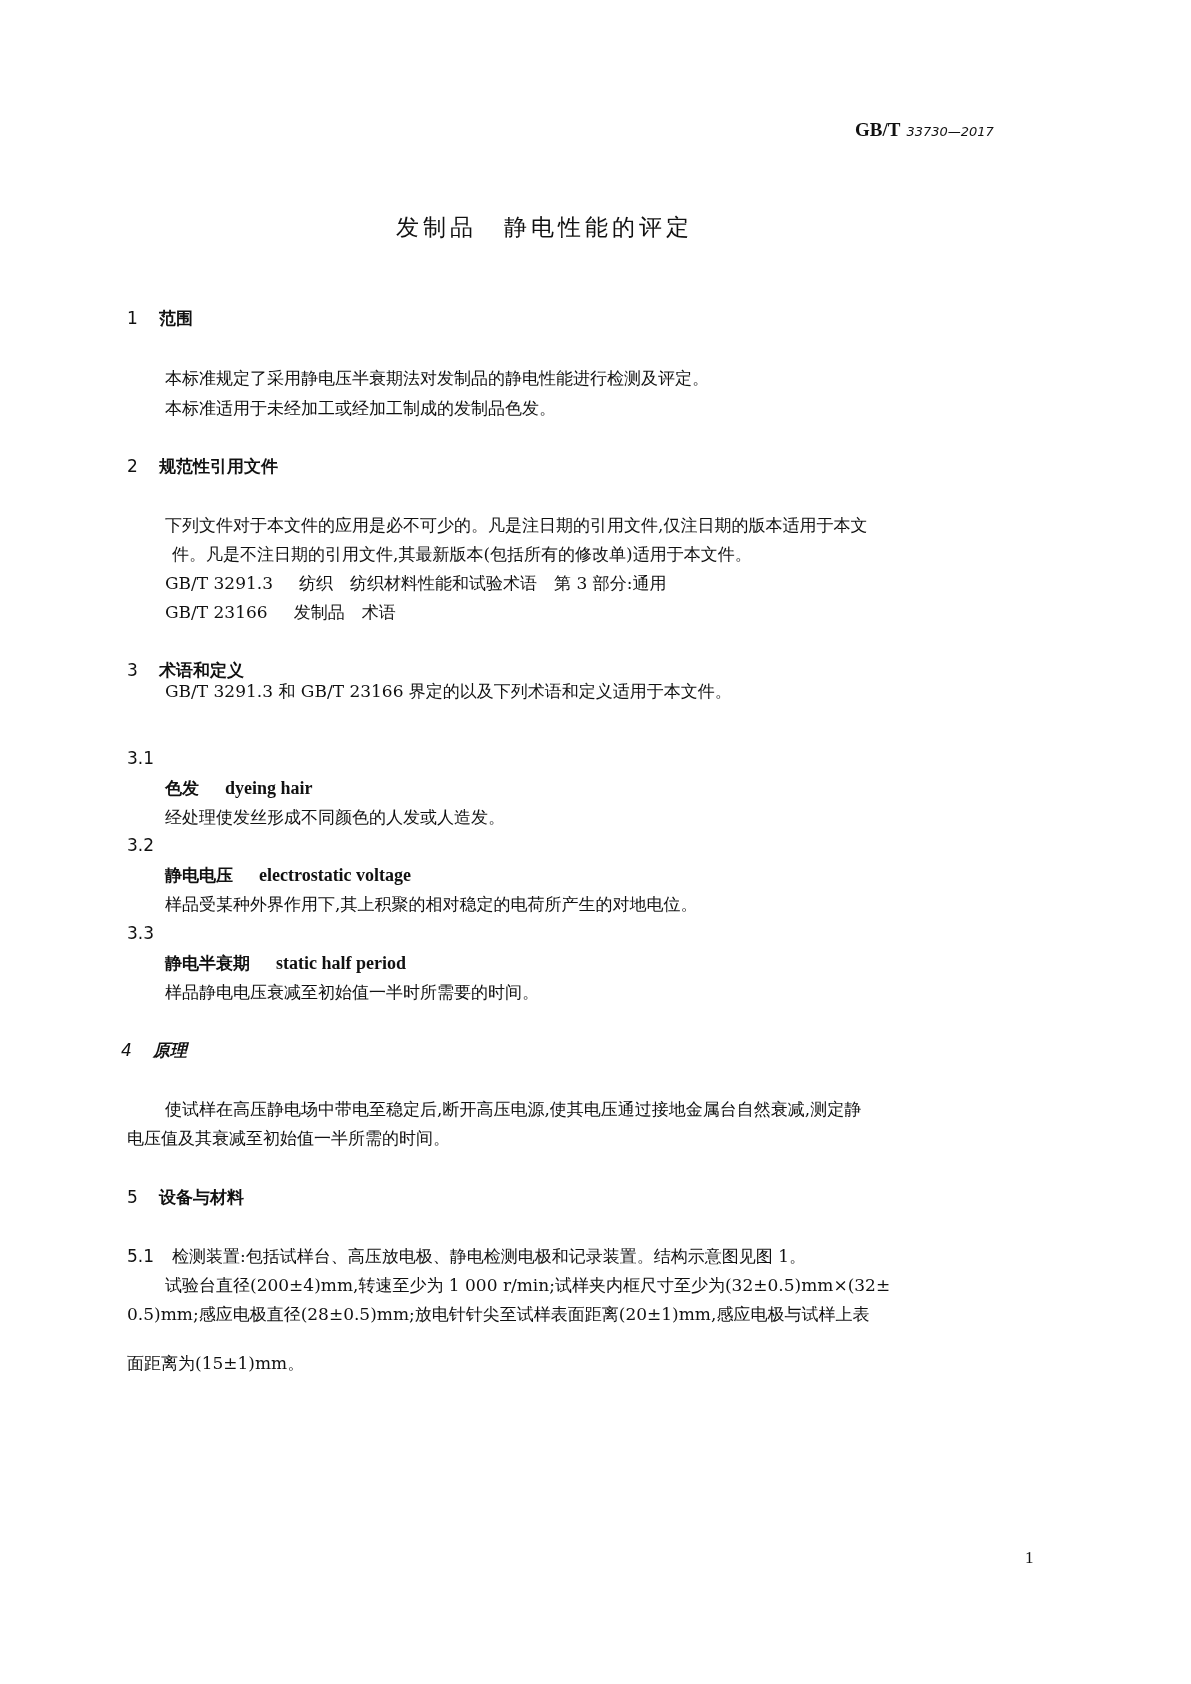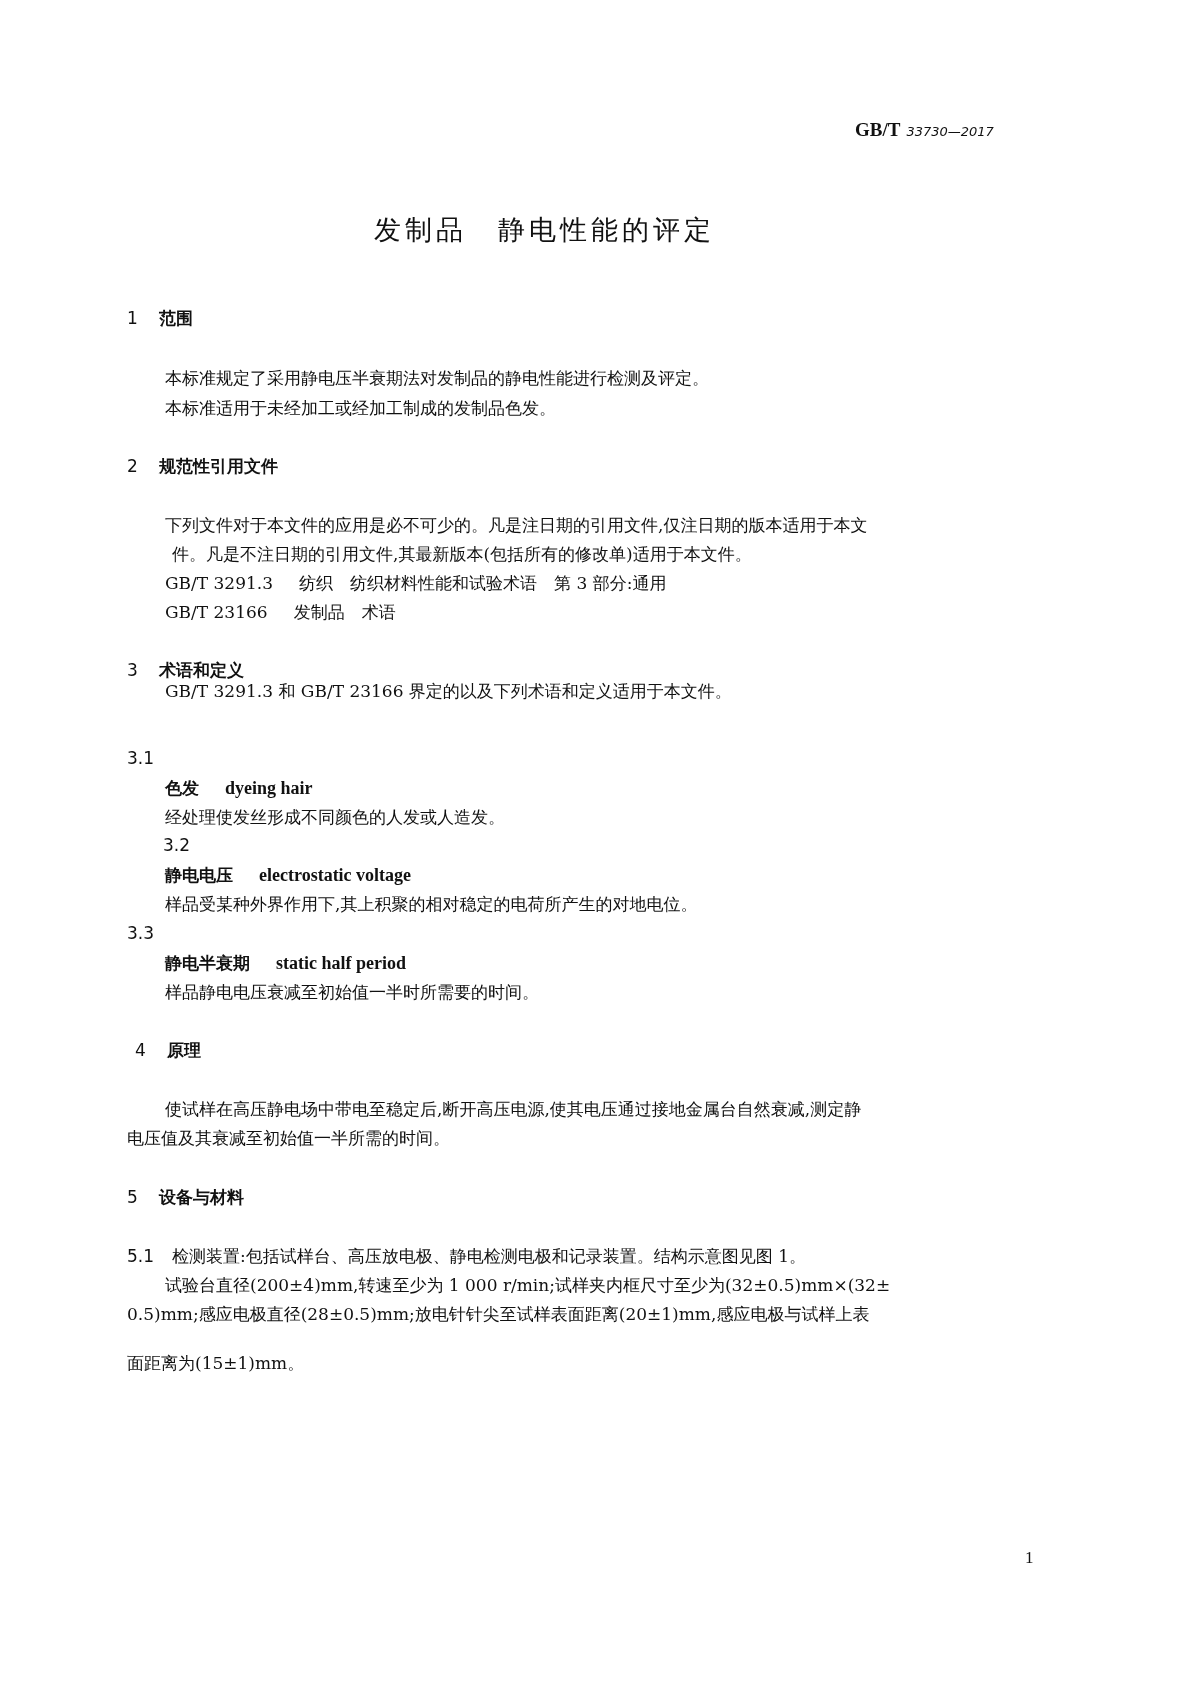--- a/index.html
+++ b/index.html
@@ -5,21 +5,21 @@
     html, body { margin: 0; padding: 0; background: #ffffff; }
     body {
       width: 1191px; height: 1684px; position: relative; overflow: hidden;
       font-family: "DejaVu Serif", "Liberation Serif", serif;
       color: #111111;
     }
     .abs { position: absolute; white-space: nowrap; }
     .std-code { left: 855px; top: 118px; font-size: 19px; }
     .std-code .b { font-family: "Liberation Serif", serif; font-weight: bold; }
     .std-code .n { font-family: "DejaVu Sans", sans-serif; font-size: 13px; font-style: italic; }
-    .title { left: 0; width: 1089px; text-align: center; top: 212px; font-family: "DejaVu Sans", sans-serif; font-size: 27px; letter-spacing: 4px; }
+    .title { left: 0; width: 1089px; text-align: center; top: 212px; font-family: "DejaVu Sans", sans-serif; font-size: 23px; letter-spacing: 4px; }
     .heading { font-family: "DejaVu Sans", sans-serif; font-weight: bold; font-size: 17px; }
     .heading .num { font-weight: normal; display: inline-block; width: 32px; }
     .para { font-size: 17px; }
     .sub { font-family: "DejaVu Sans", sans-serif; font-size: 17px; }
     .term { font-family: "DejaVu Sans", sans-serif; font-weight: bold; font-size: 17px; }
     .term .en { font-family: "Liberation Serif", serif; font-weight: bold; font-size: 18px; margin-left: 26px; }
     .gap { display: inline-block; width: 26px; }
     .page-num { left: 1025px; top: 1548px; font-size: 17px; font-family: "Liberation Serif", serif; }
   </style>
 </head>
@@ -54,33 +54,33 @@
   <span class="num">3</span><span>术语和定义</span>
 </div>
 <div class="abs para" style="left:165px; top:680px;">GB/T 3291.3 和 GB/T 23166 界定的以及下列术语和定义适用于本文件。</div>
 
 <div class="abs sub" style="left:127px; top:748px;">3.1</div>
 <div class="abs term" style="left:165px; top:777px;">
   <span>色发</span><span class="en">dyeing hair</span>
 </div>
 <div class="abs para" style="left:165px; top:806px;">经处理使发丝形成不同颜色的人发或人造发。</div>
 
-<div class="abs sub" style="left:127px; top:835px;margin-left:36px;">3.2</div>
+<div class="abs sub" style="left:127px; top:835px;">3.2</div>
 <div class="abs term" style="left:165px; top:864px;">
   <span>静电电压</span><span class="en">electrostatic voltage</span>
 </div>
 <div class="abs para" style="left:165px; top:893px;text-align:right;">样品受某种外界作用下,其上积聚的相对稳定的电荷所产生的对地电位。</div>
 
 <div class="abs sub" style="left:127px; top:923px;">3.3</div>
 <div class="abs term" style="left:165px; top:952px;">
   <span>静电半衰期</span><span class="en">static half period</span>
 </div>
 <div class="abs para" style="left:165px; top:981px;">样品静电电压衰减至初始值一半时所需要的时间。</div>
 
-<div class="abs heading" style="left:135px; top:1039px;">
+<div class="abs heading" style="left:121px; top:1039px;font-style:italic;">
   <span class="num">4</span><span>原理</span>
 </div>
 <div class="abs para" style="left:165px; top:1098px;">使试样在高压静电场中带电至稳定后,断开高压电源,使其电压通过接地金属台自然衰减,测定静</div>
 <div class="abs para" style="left:127px; top:1127px;">电压值及其衰减至初始值一半所需的时间。</div>
 
 <div class="abs heading" style="left:127px; top:1186px;">
   <span class="num">5</span><span>设备与材料</span>
 </div>
 <div class="abs para" style="left:127px; top:1245px;">
   <span class="sub" style="display:inline-block; width:45px;">5.1</span><span>检测装置:包括试样台、高压放电极、静电检测电极和记录装置。结构示意图见图 1。</span>

